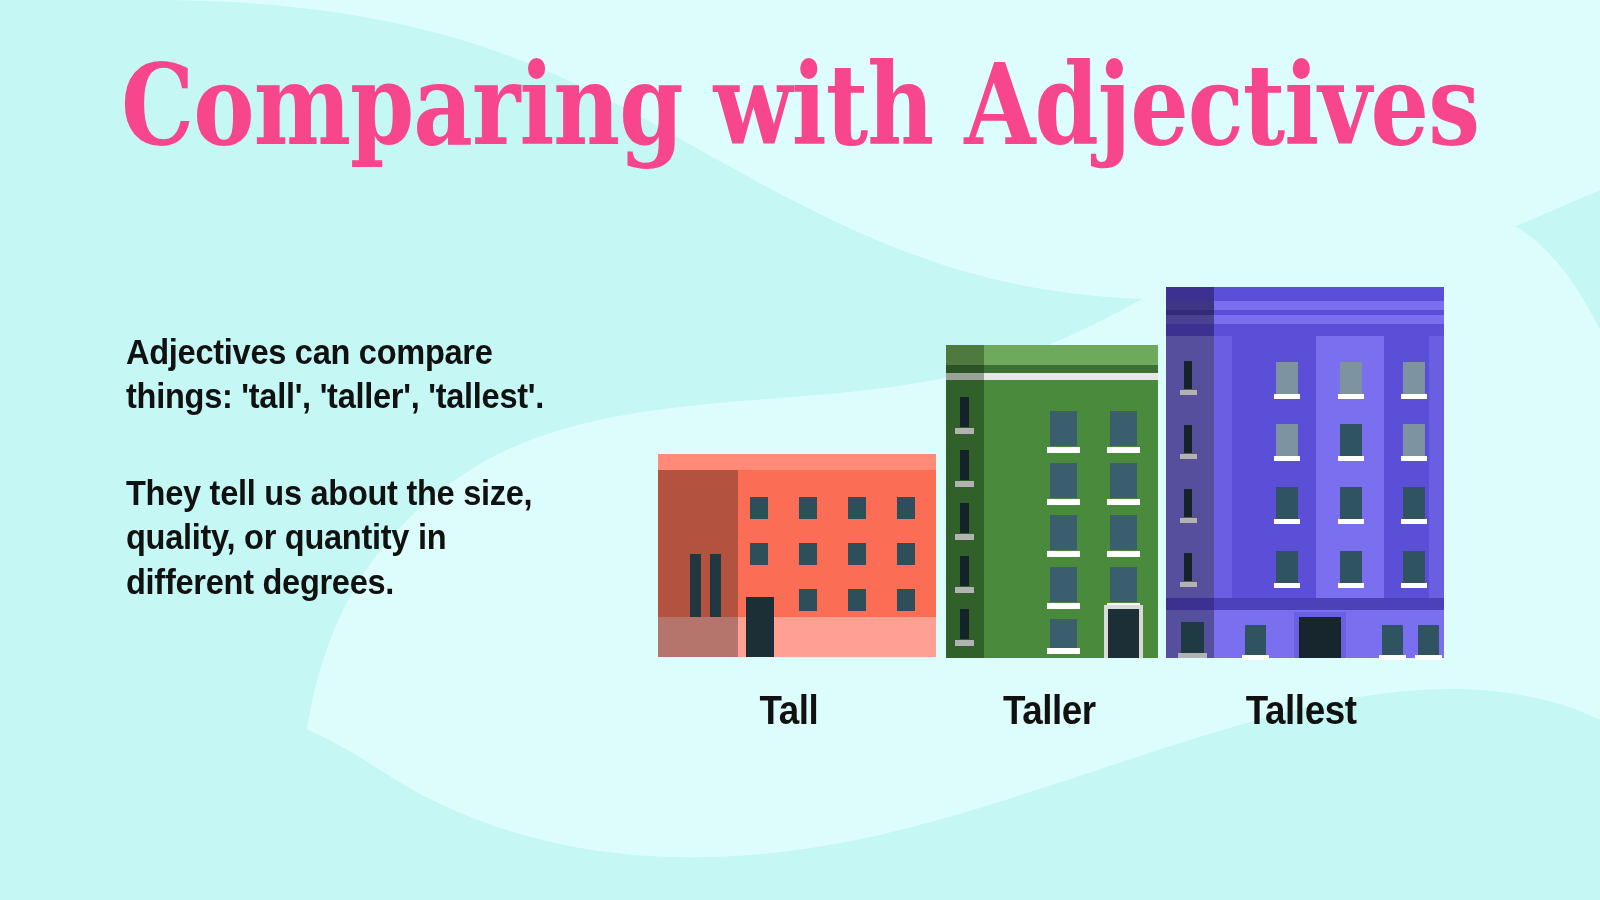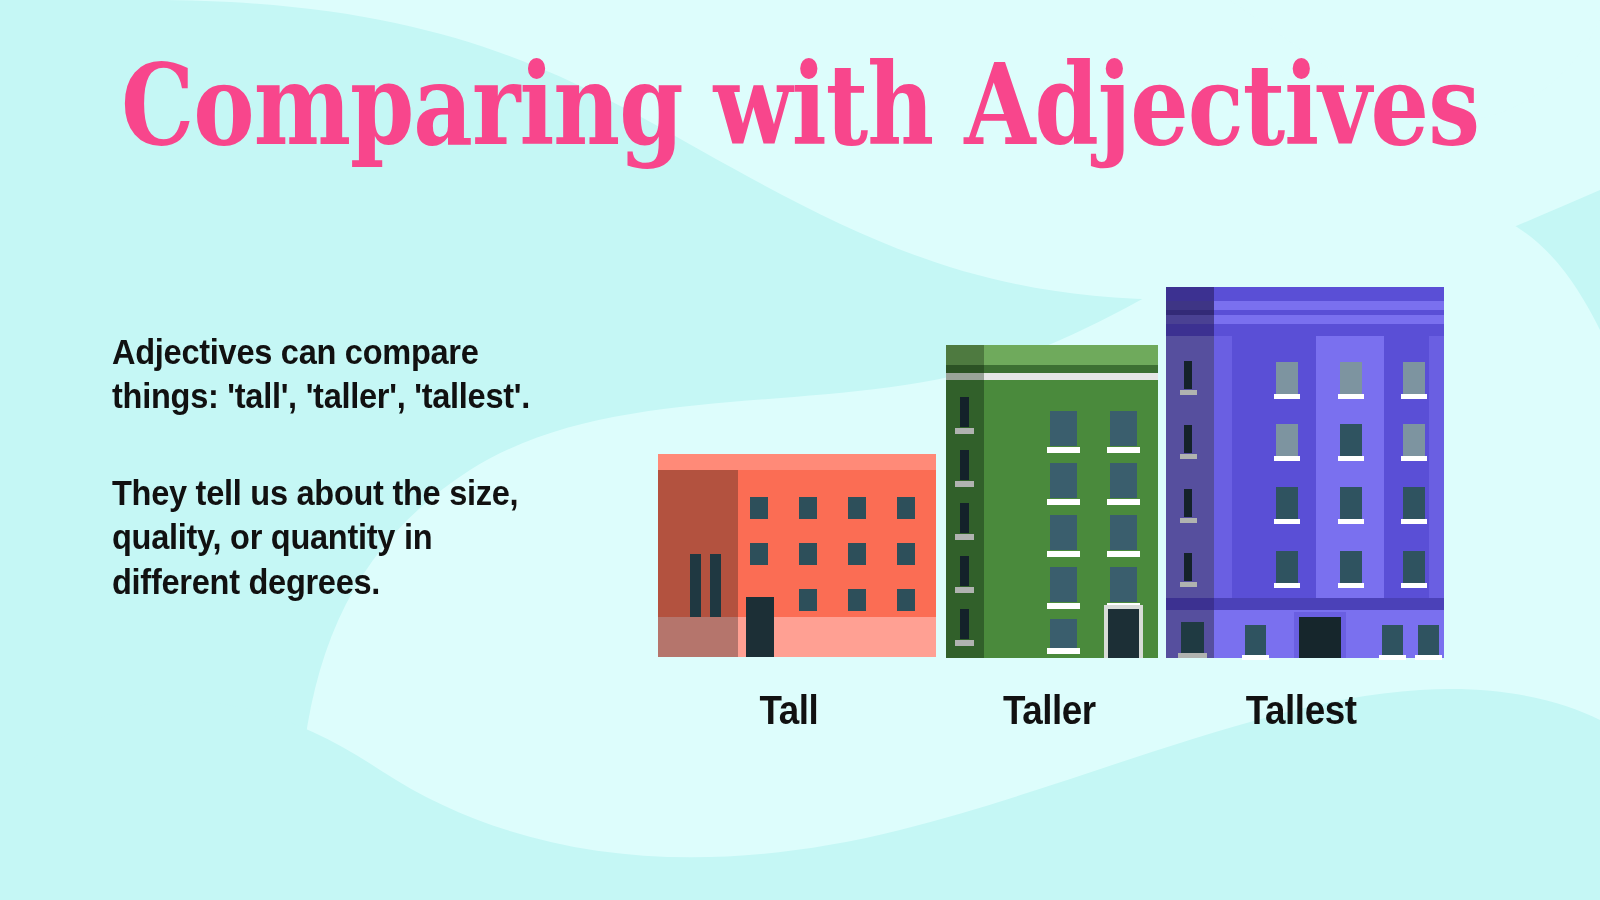--- a/index.html
+++ b/index.html
@@ -45,21 +45,21 @@
     line-height: 1.05;
     letter-spacing: -1px;
     white-space: nowrap;
     transform: scaleY(1.22);
     transform-origin: center top;
   }
 
   
   .copy {
     position: absolute;
-    left: 112px;
+    left: 126px;
     top: 330px;
     width: 470px;
     color: #111111;
   }
   .copy p {
     margin: 0;
     font-family: "Liberation Sans", sans-serif;
     font-weight: bold;
     font-size: 35px;
     line-height: 1.27;

